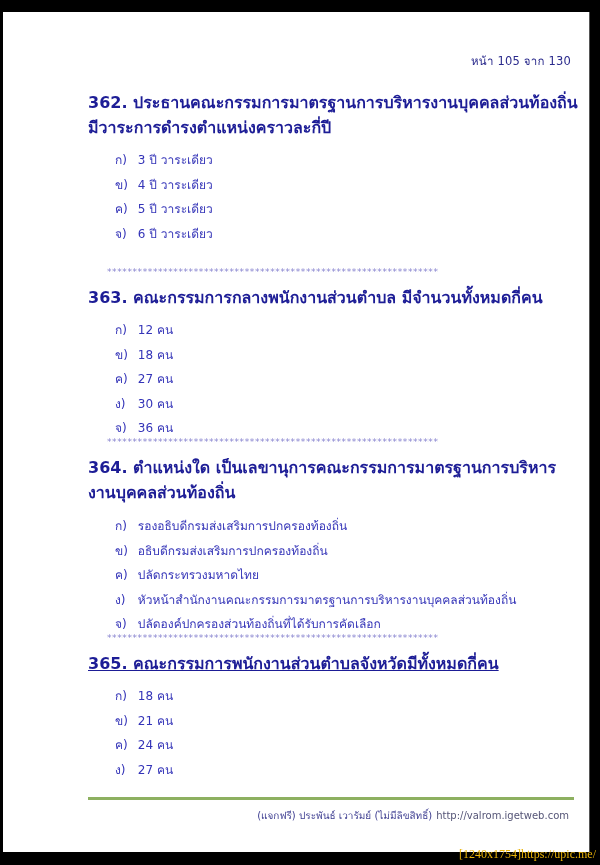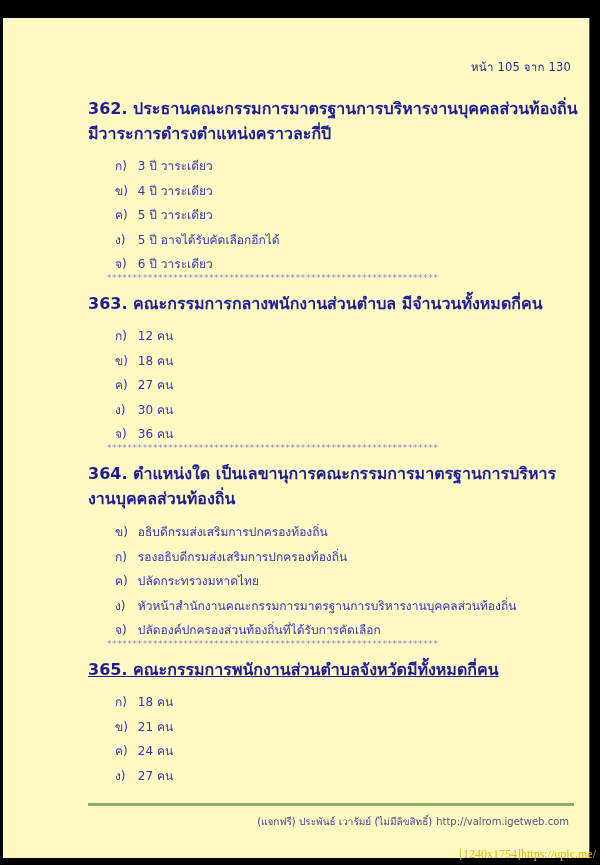--- a/index.html
+++ b/index.html
@@ -10,24 +10,24 @@
       width: 600px;
       height: 865px;
       background: #000;
       position: relative;
       overflow: hidden;
       font-family: "DejaVu Sans", "Liberation Sans", sans-serif;
     }
     .page {
       position: absolute;
       left: 3px;
-      top: 18px;
+      top: 12px;
       width: 586px;
       height: 840px;
-      background: #fef9c3;
+      background: #ffffff;
       border-right: 1px solid #555;
     }
     .page-number {
       position: absolute;
       top: 40px;
       right: 18px;
       font-size: 11.5px;
       color: #2a2a8c;
       letter-spacing: 0.2px;
     }
@@ -106,39 +106,38 @@
 
 <div class="page">
 
   <div class="page-number">หน้า 105 จาก 130</div>
 
   <div class="question" style="top:78px;">362. ประธานคณะกรรมการมาตรฐานการบริหารงานบุคคลส่วนท้องถิ่นมีวาระการดำรงตำแหน่งคราวละกี่ปี</div>
   <ul class="options" style="top:128px;">
     <li class="option"><span class="letter">ก)</span> <span>3 ปี วาระเดียว</span></li>
     <li class="option"><span class="letter">ข)</span> <span>4 ปี วาระเดียว</span></li>
     <li class="option"><span class="letter">ค)</span> <span>5 ปี วาระเดียว</span></li>
-    <li class="option"><span class="letter">ง)</span> <span>5 ปี อาจได้รับคัดเลือกอีกได้</span></li>
     <li class="option"><span class="letter">จ)</span> <span>6 ปี วาระเดียว</span></li>
   </ul>
   <div class="separator" style="top:255px;">*****************************************************************</div>
 
   <div class="question" style="top:273px;">363. คณะกรรมการกลางพนักงานส่วนตำบล มีจำนวนทั้งหมดกี่คน</div>
   <ul class="options" style="top:298px;">
     <li class="option"><span class="letter">ก)</span> <span>12 คน</span></li>
     <li class="option"><span class="letter">ข)</span> <span>18 คน</span></li>
     <li class="option"><span class="letter">ค)</span> <span>27 คน</span></li>
     <li class="option"><span class="letter">ง)</span> <span>30 คน</span></li>
     <li class="option"><span class="letter">จ)</span> <span>36 คน</span></li>
   </ul>
   <div class="separator" style="top:425px;">*****************************************************************</div>
 
   <div class="question" style="top:443px;">364. ตำแหน่งใด เป็นเลขานุการคณะกรรมการมาตรฐานการบริหารงานบุคคลส่วนท้องถิ่น</div>
   <ul class="options" style="top:494px;">
+    <li class="option"><span class="letter">ก)</span> <span>รองอธิบดีกรมส่งเสริมการปกครองท้องถิ่น</span></li>
     <li class="option"><span class="letter">ข)</span> <span>อธิบดีกรมส่งเสริมการปกครองท้องถิ่น</span></li>
-    <li class="option"><span class="letter">ก)</span> <span>รองอธิบดีกรมส่งเสริมการปกครองท้องถิ่น</span></li>
     <li class="option"><span class="letter">ค)</span> <span>ปลัดกระทรวงมหาดไทย</span></li>
     <li class="option"><span class="letter">ง)</span> <span>หัวหน้าสำนักงานคณะกรรมการมาตรฐานการบริหารงานบุคคลส่วนท้องถิ่น</span></li>
     <li class="option"><span class="letter">จ)</span> <span>ปลัดองค์ปกครองส่วนท้องถิ่นที่ได้รับการคัดเลือก</span></li>
   </ul>
   <div class="separator" style="top:621px;">*****************************************************************</div>
 
   <div class="question" style="top:639px;text-decoration:underline;">365. คณะกรรมการพนักงานส่วนตำบลจังหวัดมีทั้งหมดกี่คน</div>
   <ul class="options" style="top:664px;">
     <li class="option"><span class="letter">ก)</span> <span>18 คน</span></li>
     <li class="option"><span class="letter">ข)</span> <span>21 คน</span></li>

